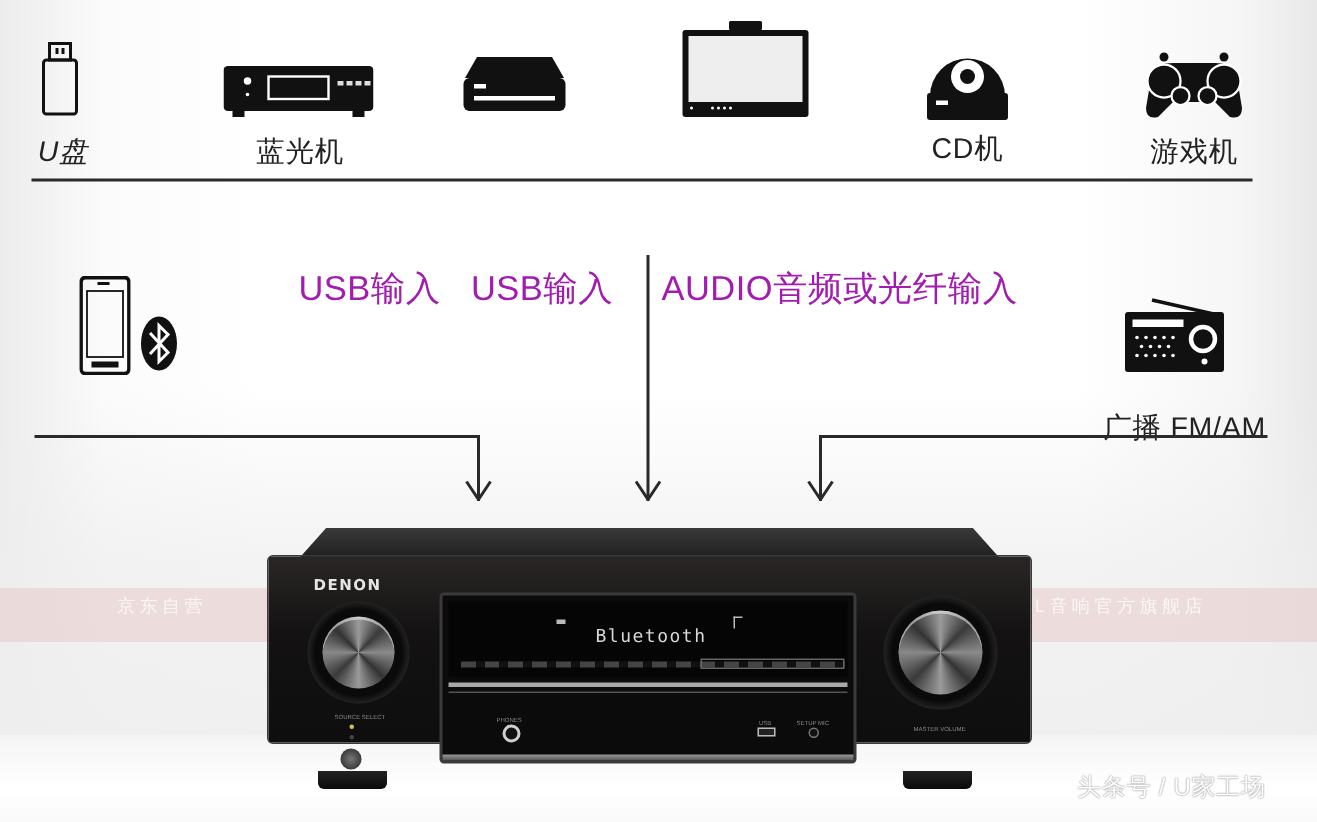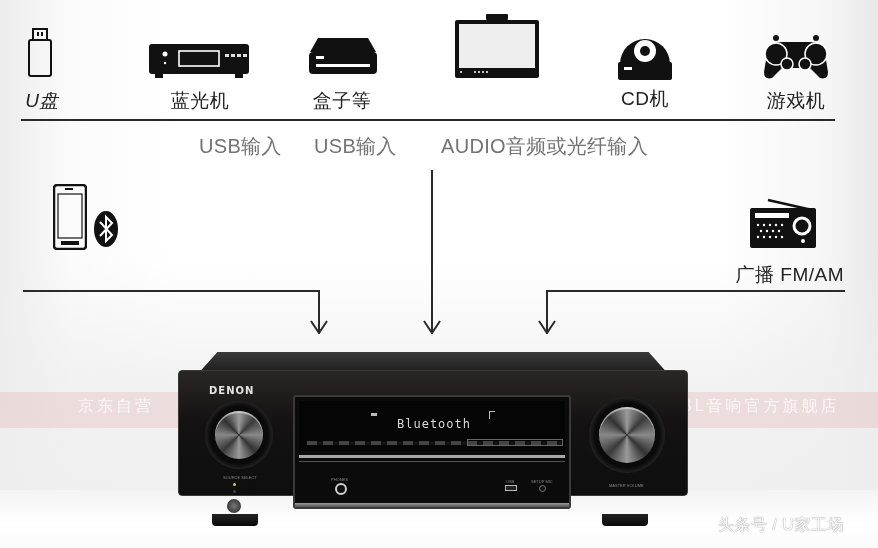--- a/index.html
+++ b/index.html
@@ -26,31 +26,31 @@
     font-size: 19px; letter-spacing: 0.5px; color: #222;
     white-space: nowrap;
   }
   .line-h {
     position: absolute; height: 2px; background: #2a2a2a;
   }
   .line-v {
     position: absolute; width: 2px; background: #2a2a2a;
   }
   .input-label {
-    position: absolute; font-size: 20px; color: #737373; white-space: nowrap; letter-spacing: 0.3px;
+    position: absolute; font-size: 23px; color: #a21caf; white-space: nowrap; letter-spacing: 0.3px; margin-top: 44px;
   }
   .arrowhead {
     position: absolute; width: 18px; height: 14px;
   }
   .watermark-band {
     position: absolute; top: 392px; height: 36px;
     background: rgba(230, 180, 180, 0.35);
   }
   .watermark-text {
-    position: absolute; top: 396px; font-size: 16px; color: rgba(255,255,255,0.75);
+    position: absolute; top: 396px; font-size: 12px; color: rgba(255,255,255,0.75);
     letter-spacing: 3px; white-space: nowrap;
   }
   .receiver {
     position: absolute; left: 178px; top: 352px; width: 510px; height: 168px;
   }
   .rx-top {
     position: absolute; left: 10px; top: 0; width: 490px; height: 22px;
     background: linear-gradient(180deg, #3a3a3a 0%, #1c1c1c 100%);
     clip-path: polygon(2% 100%, 6% 0, 94% 0, 98% 100%);
   }
@@ -147,21 +147,20 @@
   <div class="label">蓝光机</div>
 </div>
 
 <div class="src" style="left:302px; top:28px; width:80px; height:90px;">
   <svg width="70" height="36" viewBox="0 0 70 36" style="position:absolute; left:6px; top:10px;">
     <path d="M10 0 H60 L68 14 H2 Z" fill="#111"></path>
     <rect x="1" y="14" width="68" height="22" rx="4" fill="#111"></rect>
     <rect x="8" y="18" width="8" height="3" fill="#fff"></rect>
     <rect x="8" y="26" width="54" height="3" fill="#fff"></rect>
   </svg>
-  <div class="label">盒子等</div>
 </div>
 
 <div class="src" style="left:452px; top:14px; width:90px; height:104px;">
   <svg width="86" height="66" viewBox="0 0 86 66" style="position:absolute; left:2px; top:0;">
     <rect x="32" y="0" width="22" height="6" rx="1" fill="#111"></rect>
     <rect x="1" y="6" width="84" height="58" rx="2" fill="#111"></rect>
     <rect x="5" y="10" width="76" height="44" fill="#eeeeee"></rect>
     <circle cx="7" cy="58" r="1" fill="#fff"></circle>
     <circle cx="21" cy="58" r="1" fill="#fff"></circle>
     <circle cx="25" cy="58" r="1" fill="#fff"></circle>
@@ -240,21 +239,21 @@
         <circle cx="19" cy="33" r="1.2"></circle>
         <circle cx="25" cy="33" r="1.2"></circle>
         <circle cx="31" cy="33" r="1.2"></circle>
       <circle cx="10" cy="39" r="1.2"></circle>
         <circle cx="16" cy="39" r="1.2"></circle>
         <circle cx="22" cy="39" r="1.2"></circle>
         <circle cx="28" cy="39" r="1.2"></circle>
         <circle cx="34" cy="39" r="1.2"></circle>
     </g>
   </svg>
-  <div class="label" style="top:64px; text-align:center; left:auto; right:8px; width:auto;">广播 FM/AM</div>
+  <div class="label" style="top:74px; text-align:center; left:auto; right:8px; width:auto;">广播 FM/AM</div>
 </div>
 <div class="line-h" style="left:546px; top:290px; width:299px;"></div>
 <div class="line-v" style="left:546px; top:290px; height:44px;"></div>
 <svg class="arrowhead" viewBox="0 0 18 14" style="left:538px; top:320px;">
   <polyline points="1,1 9,13 17,1" fill="none" stroke="#2a2a2a" stroke-width="2"></polyline>
 </svg>
 
 <div class="watermark-band" style="left:0; width:178px;"></div>
 <div class="watermark-band" style="left:688px; width:190px;"></div>
 <div class="watermark-text" style="left:78px;">京东自营</div>

